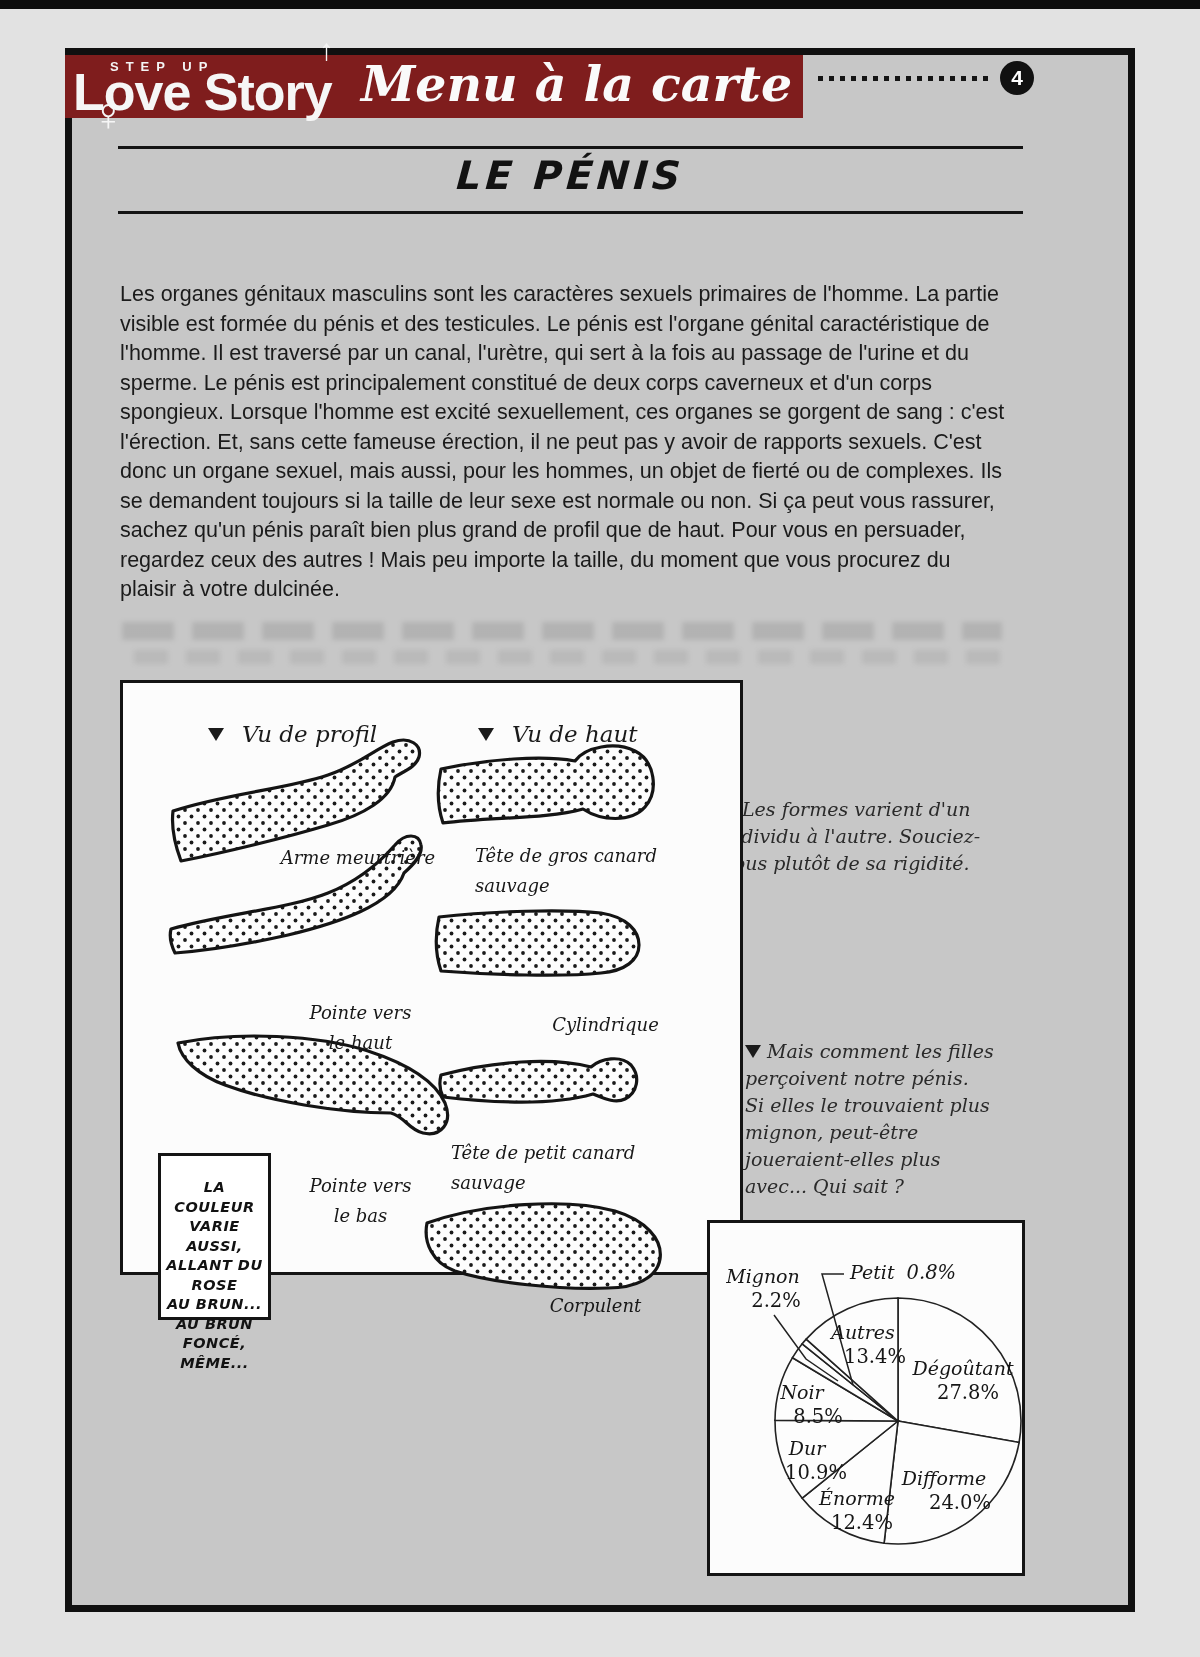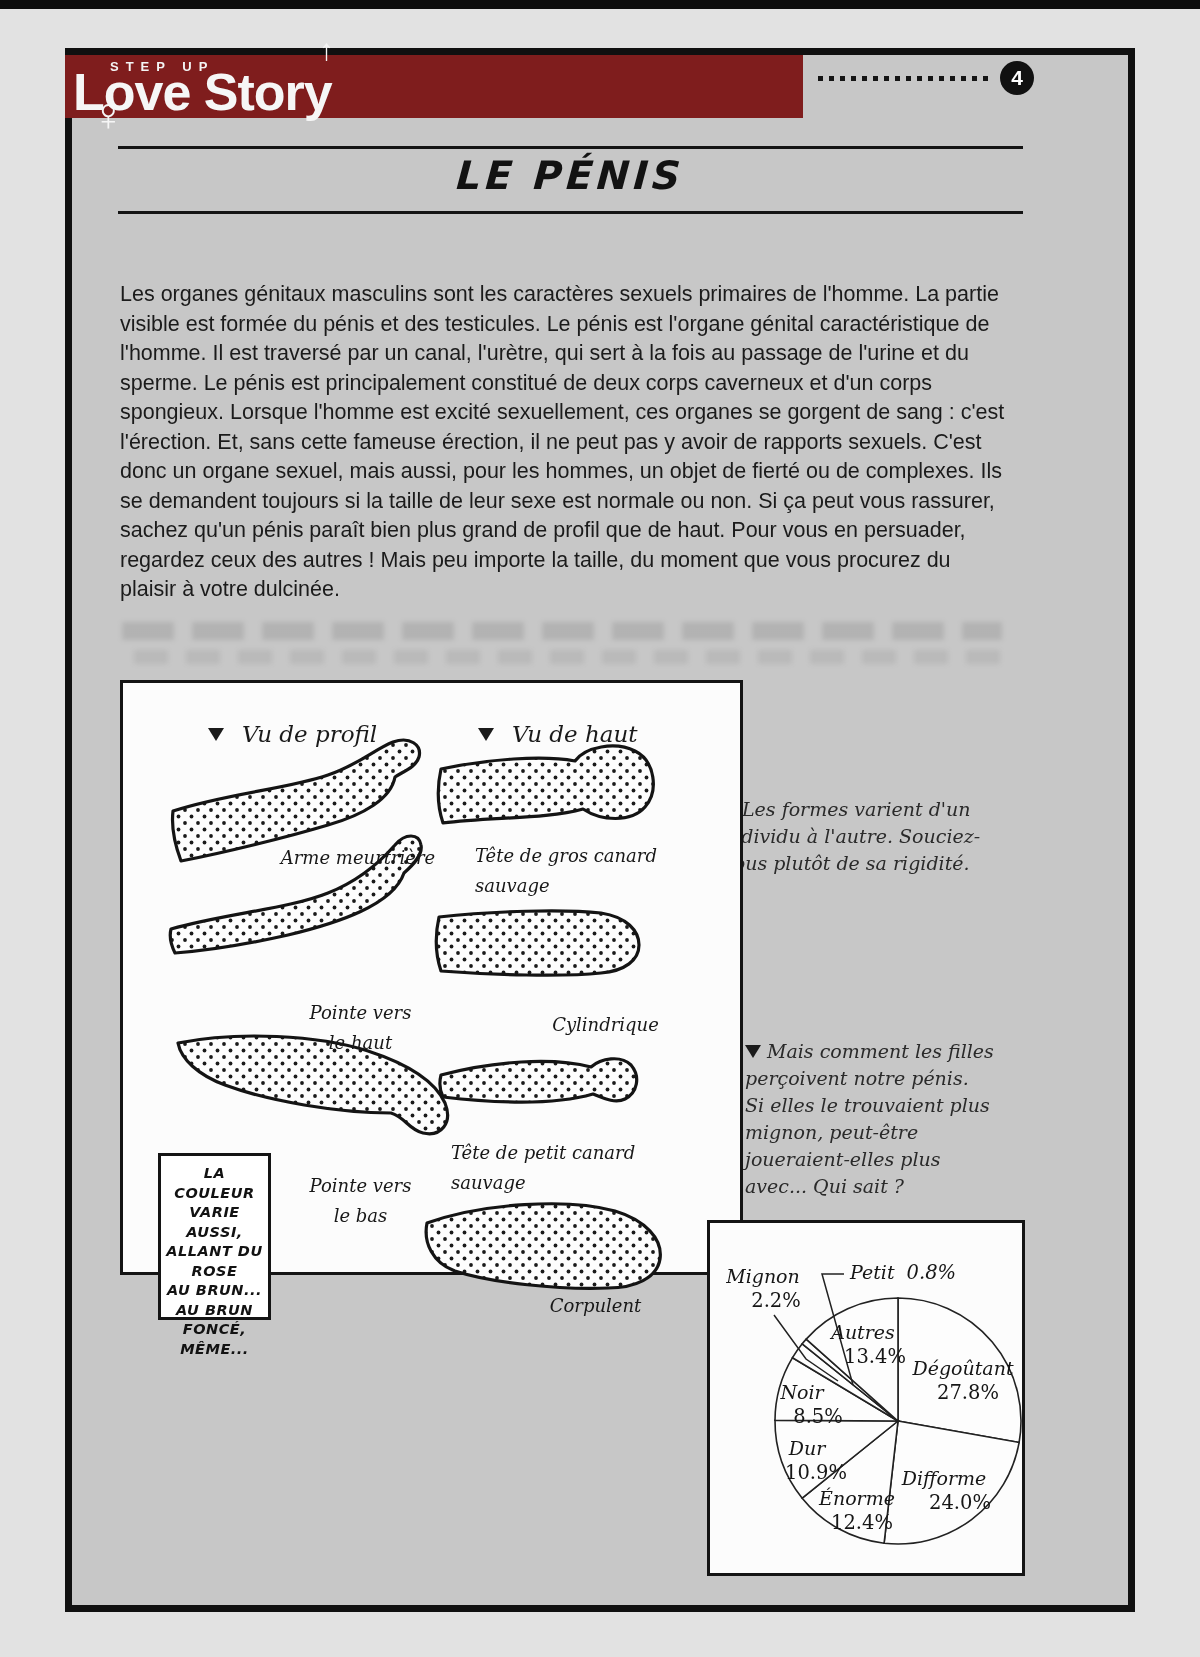--- a/index.html
+++ b/index.html
@@ -38,21 +38,21 @@
   .col-header { position:absolute; display:flex; align-items:center; gap:12px; font-family:"DejaVu Serif", serif; font-style:italic; font-size:23px; color:#1a1a1a; }
   .col-header.left { left:85px; top:38px; } .col-header.right { left:355px; top:38px; }
   .shape-label { position:absolute; font-family:"DejaVu Serif", serif; font-style:italic; font-size:18px; color:#181818; white-space:pre-line; line-height:30px; }
   .lbl-arme { left:115px; top:160px; width:240px; text-align:center; }
   .lbl-gros { left:352px; top:158px; width:250px; }
   .lbl-phaut { left:160px; top:315px; width:155px; text-align:center; }
   .lbl-cyl { left:390px; top:327px; width:185px; text-align:center; }
   .lbl-pbas { left:160px; top:488px; width:155px; text-align:center; }
   .lbl-petitc { left:328px; top:455px; width:250px; }
   .lbl-corp { left:380px; top:608px; width:185px; text-align:center; }
-  .color-note-box { position:absolute; left:35px; top:470px; width:113px; height:167px; background:#fff; border:3px solid #141414; display:flex; justify-content:center; padding-top:8px; }
+  .color-note-box { position:absolute; left:35px; top:470px; width:113px; height:167px; background:#fff; border:3px solid #141414; display:flex; justify-content:center; padding-top:22px; }
   .color-note { font-family:"DejaVu Sans", sans-serif; font-weight:bold; font-style:italic; font-size:14.5px; line-height:19.5px; text-align:center; color:#121212; white-space:pre-line; letter-spacing:.5px; }
 
   
   .side-note { font-family:"DejaVu Serif", serif; font-style:italic; font-size:19px; line-height:27px; color:#2a2a2a; z-index:2; }
   .note-shapes { left:723px; top:796px; width:258px; }
   .note-pie { left:745px; top:1038px; width:258px; }
   .tri-down { display:inline-block; width:0; height:0; border-left:8px solid transparent; border-right:8px solid transparent; border-top:13px solid #1b1b1b; margin-right:6px; }
   .tri-left { display:inline-block; width:0; height:0; border-top:8px solid transparent; border-bottom:8px solid transparent; border-right:13px solid #1b1b1b; margin-right:6px; }
   .preline { white-space:pre-line; }
 
@@ -69,20 +69,21 @@
 <body>
 
 <div class="abs top-strip"></div>
 <div class="abs frame"></div>
 
 <div class="abs header-band">
   <div class="step-up">STEP UP</div>
   <div class="logo">Love Story</div>
   <span class="venus">♀</span>
   <span class="mars-arrow">↑</span>
+  <div class="rubric">Menu à la carte</div>
 </div>
 <div class="abs dotted-leader"></div>
 <div class="abs page-num">4</div>
 
 <div class="abs rule rule-top"></div>
 <h1 class="abs title">LE PÉNIS</h1>
 <div class="abs rule rule-bottom"></div>
 
 <p class="abs body-text">Les organes génitaux masculins sont les caractères sexuels primaires de l'homme. La partie visible est formée du pénis et des testicules. Le pénis est l'organe génital caractéristique de l'homme. Il est traversé par un canal, l'urètre, qui sert à la fois au passage de l'urine et du sperme. Le pénis est principalement constitué de deux corps caverneux et d'un corps spongieux. Lorsque l'homme est excité sexuellement, ces organes se gorgent de sang : c'est l'érection. Et, sans cette fameuse érection, il ne peut pas y avoir de rapports sexuels. C'est donc un organe sexuel, mais aussi, pour les hommes, un objet de fierté ou de complexes. Ils se demandent toujours si la taille de leur sexe est normale ou non. Si ça peut vous rassurer, sachez qu'un pénis paraît bien plus grand de profil que de haut. Pour vous en persuader, regardez ceux des autres ! Mais peu importe la taille, du moment que vous procurez du plaisir à votre dulcinée.</p>
 

